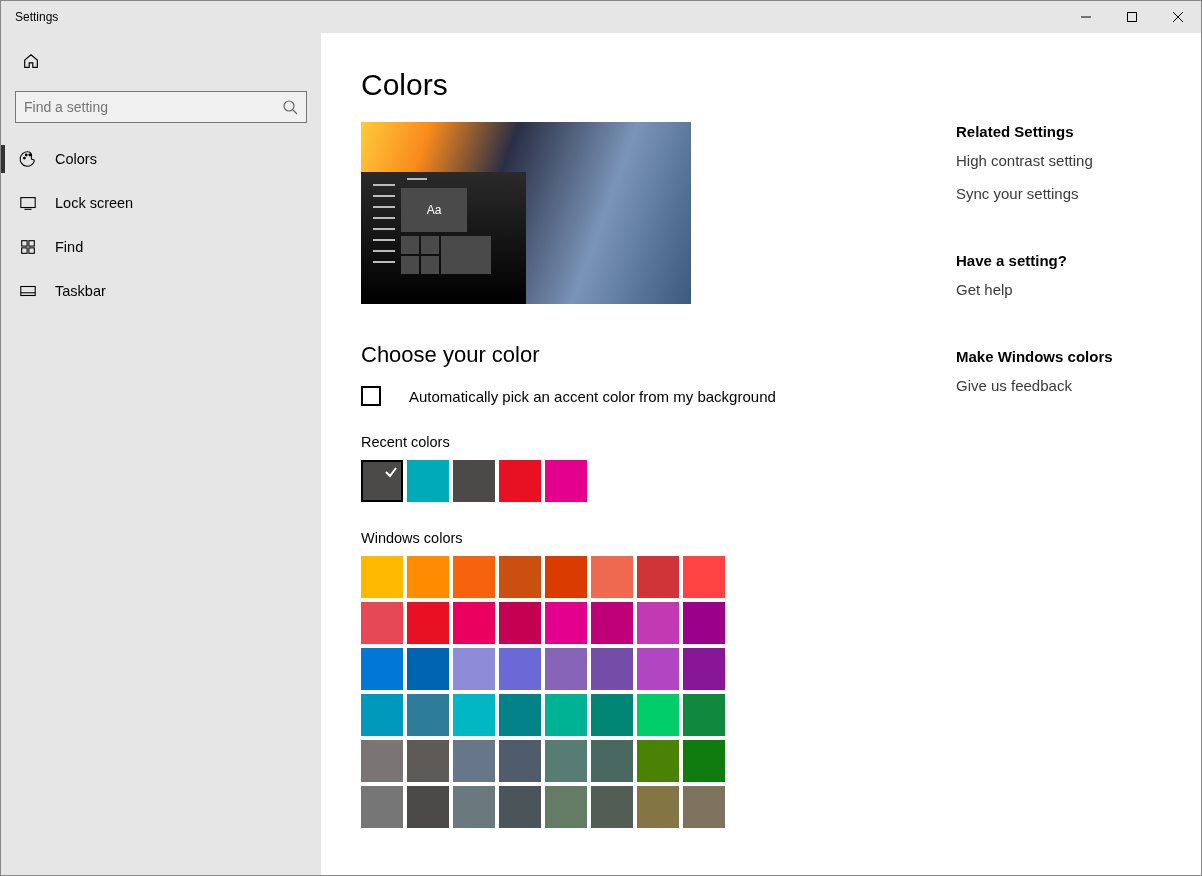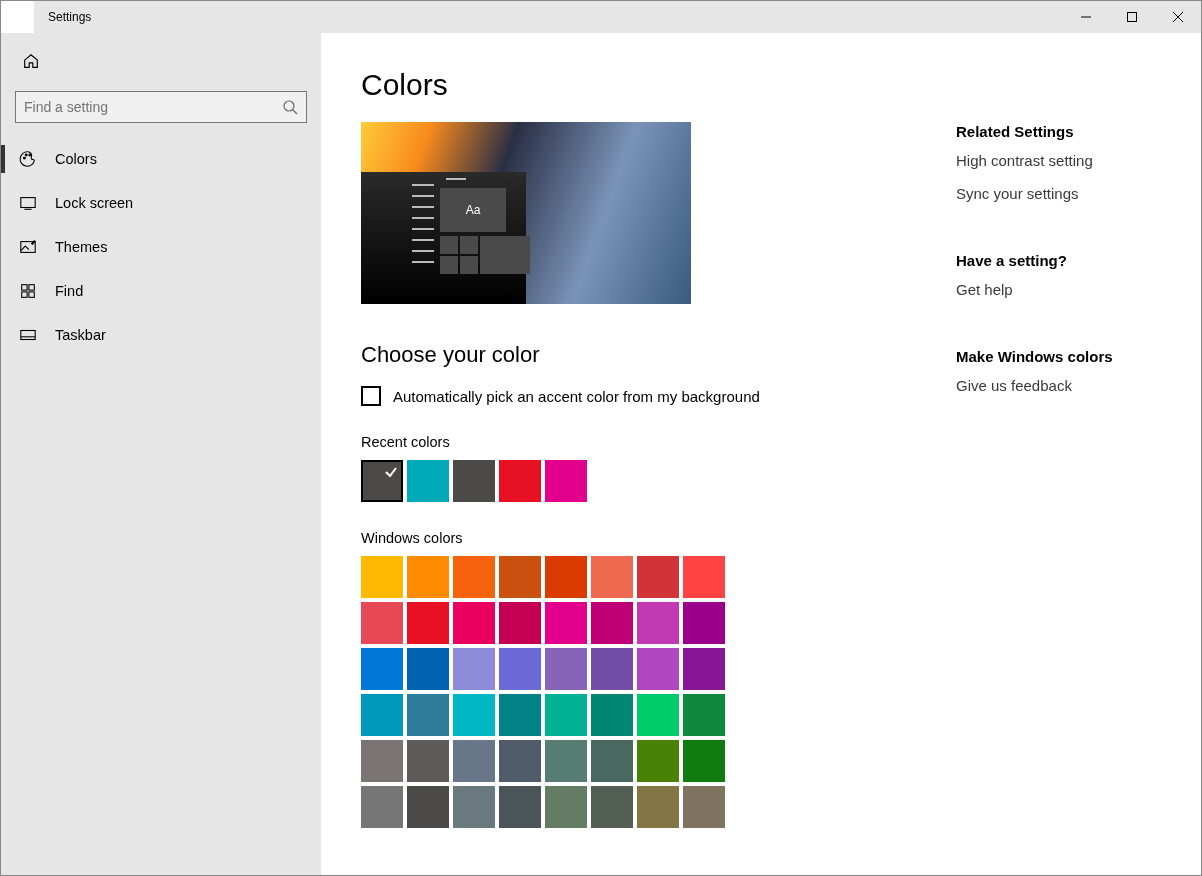--- a/index.html
+++ b/index.html
@@ -10,21 +10,20 @@
   background: #fff;
   overflow: hidden;
   border: 1px solid #888;
   position: relative;
 }
 .titlebar {
   height: 32px;
   display: flex;
   align-items: center;
   background: #e6e6e6;
-  margin-left: 33px;
 }
 .titlebar .title {
   font-size: 12px;
   color: #000;
   padding-left: 14px;
   flex: 0 0 320px;
 }
 .titlebar .spacer { flex: 1; }
 .win-btn {
   width: 46px;
@@ -119,21 +118,20 @@
   position: relative;
 }
 .preview .start {
   position: absolute;
   left: 0;
   top: 50px;
   width: 165px;
   bottom: 0;
   background: linear-gradient(#2a2a2a, #000);
   display: flex;
-  padding-left: 39px;
 }
 .preview .start .lines {
   width: 40px;
   padding: 12px 6px 0 12px;
   display: flex;
   flex-direction: column;
   gap: 9px;
 }
 .preview .start .lines span {
   height: 2px;
@@ -193,21 +191,21 @@
 h2.section {
   font-size: 22px;
   font-weight: 400;
   color: #000;
   margin-top: 38px;
   margin-bottom: 18px;
 }
 .chk-row {
   display: flex;
   align-items: center;
-  gap: 12px;
+  gap: 28px;
   font-size: 15px;
 }
 .chk {
   width: 20px; height: 20px;
   border: 2px solid #000;
 }
 .sub-label {
   font-size: 14.5px;
   color: #000;
   margin-top: 28px;
@@ -311,30 +309,20 @@
           <span>Colors</span>
         </div>
         <div class="sb-item">
           <span class="sb-icon">
             <svg viewBox="0 0 20 20">
               <rect x="2" y="4" width="16" height="11"></rect>
               <line x1="6" y1="17" x2="14" y2="17"></line>
             </svg>
           </span>
           <span>Lock screen</span>
-        </div>
-        <div class="sb-item">
-          <span class="sb-icon">
-            <svg viewBox="0 0 20 20">
-              <rect x="2" y="4" width="16" height="12"></rect>
-              <path d="M2 14 L7 9 L11 13"></path>
-              <path d="M14 6 L17 3 L18 4 L15 7 Z" fill="#000"></path>
-            </svg>
-          </span>
-          <span>Themes</span>
         </div>
         <div class="sb-item">
           <span class="sb-icon">
             <svg viewBox="0 0 20 20">
               <rect x="3" y="3" width="6" height="6"></rect>
               <rect x="11" y="3" width="6" height="6"></rect>
               <rect x="3" y="11" width="6" height="6"></rect>
               <rect x="11" y="11" width="6" height="6"></rect>
             </svg>
           </span>

